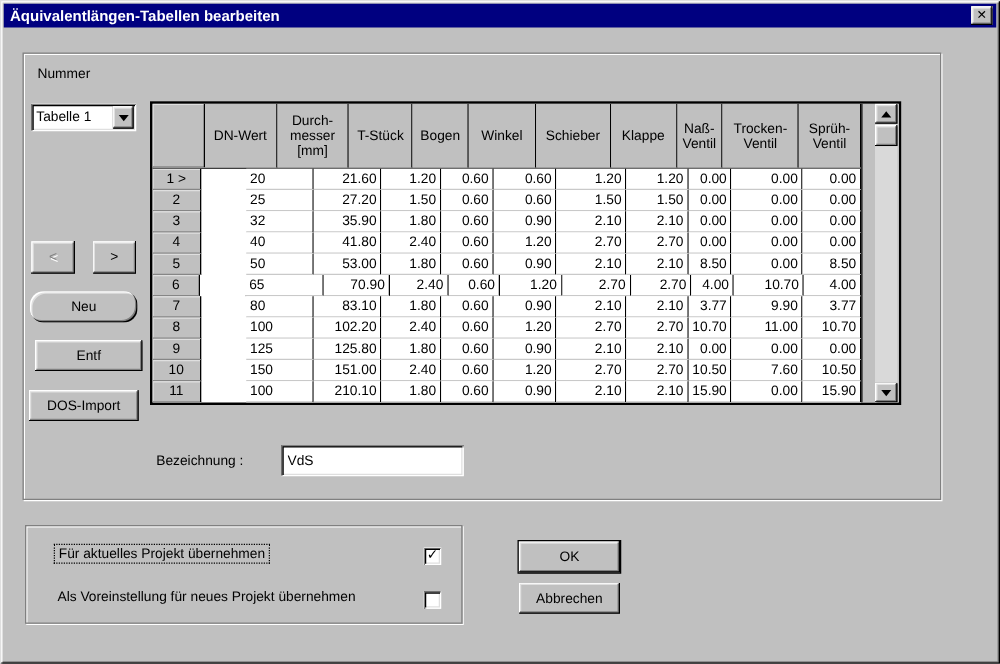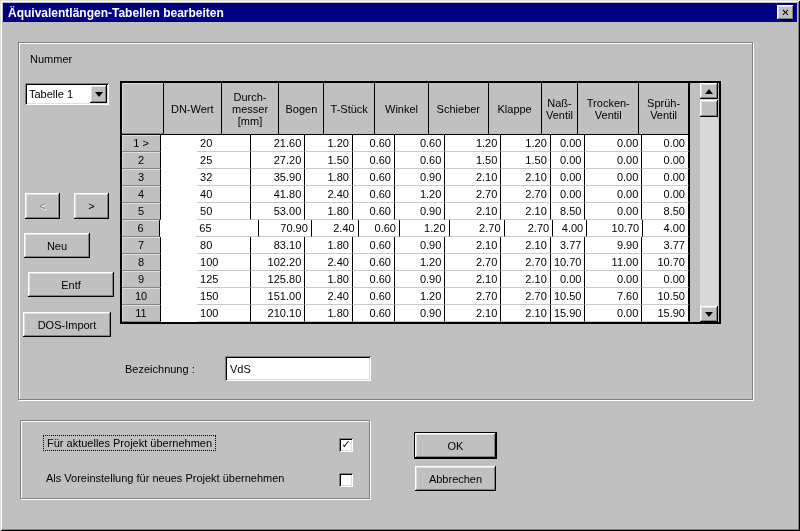--- a/index.html
+++ b/index.html
@@ -149,34 +149,34 @@
 
   <div class="combo sunken">
     <span class="combo-value">Tabelle 1</span>
     <div class="combo-btn">
       <span class="arrow-down"></span>
     </div>
   </div>
 
   <div class="btn95 disabled" style="left:25px; top:193px; width:35px; height:26px;">&lt;</div>
   <div class="btn95" style="left:74px; top:193px; width:35px; height:26px;">&gt;</div>
-  <div class="btn95" style="left:24px; top:233px; width:66px; height:25px;">Neu</div>
+  <div class="btn95" style="left:24px; top:233px; width:86px; height:25px;border-radius:11px;">Neu</div>
   <div class="btn95" style="left:28px; top:272px; width:86px; height:25px;">Entf</div>
   <div class="btn95" style="left:23px; top:312px; width:88px; height:25px;">DOS-Import</div>
 
   <div class="grid">
     <div class="grid-body">
         <div class="g-row header">
           <div class="g-cell fixed" style="width: 42px;"></div>
           <div class="g-cell " style="width: 58px;">DN-Wert</div>
           <div class="g-cell " style="width: 58px;">Durch-
 messer
 [mm]</div>
+          <div class="g-cell " style="width: 51px;">T-Stück</div>
           <div class="g-cell " style="width: 45px;">Bogen</div>
-          <div class="g-cell " style="width: 51px;">T-Stück</div>
           <div class="g-cell " style="width: 54px;">Winkel</div>
           <div class="g-cell " style="width: 60px;">Schieber</div>
           <div class="g-cell " style="width: 53px;">Klappe</div>
           <div class="g-cell " style="width: 37px;">Naß-
 Ventil</div>
           <div class="g-cell " style="width: 61px;">Trocken-
 Ventil</div>
           <div class="g-cell " style="width: 50px;">Sprüh-
 Ventil</div>
         </div>

